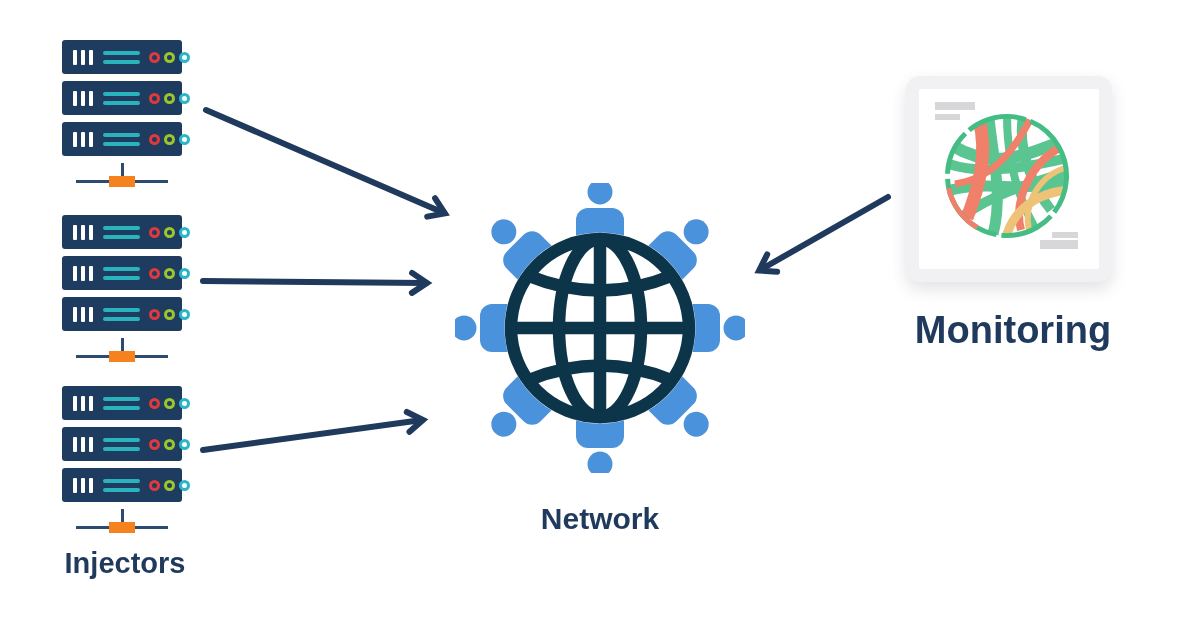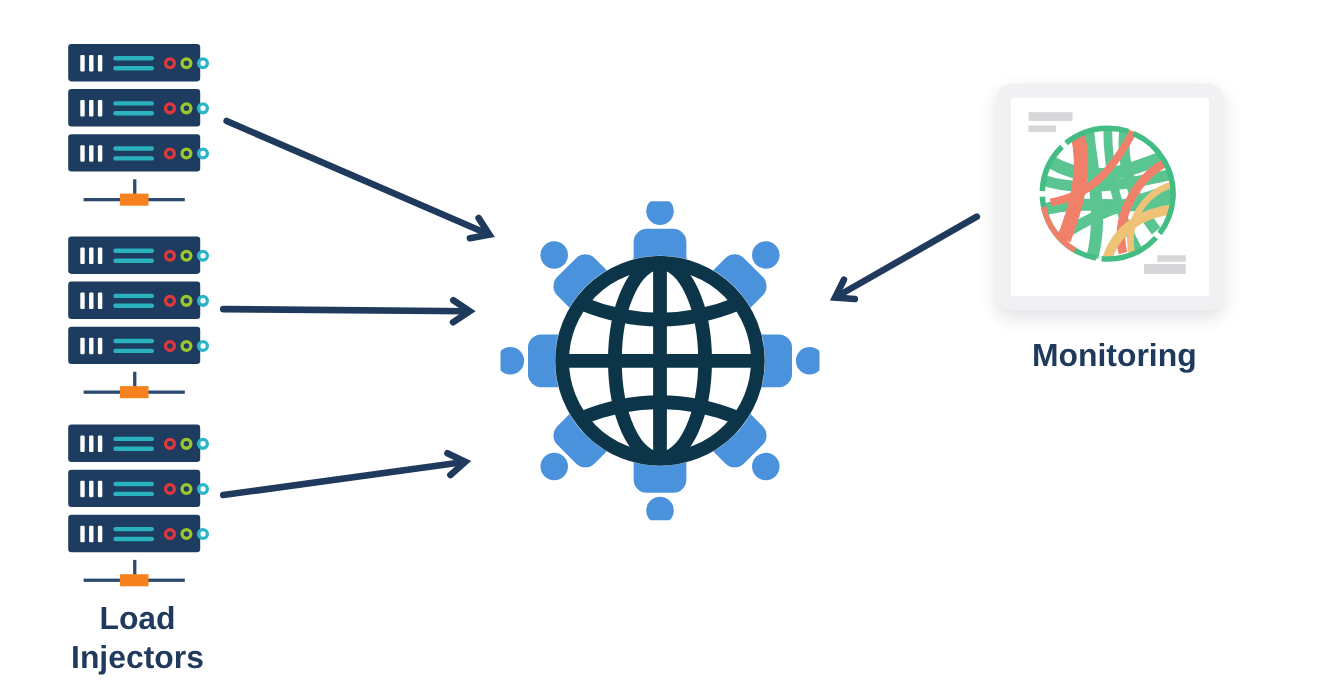--- a/index.html
+++ b/index.html
@@ -48,21 +48,21 @@
   .connector .v-line{position:absolute;left:58.5px;top:0;width:3px;height:17px;background:var(--connector-line);}
   .connector .h-line{position:absolute;left:14px;top:17px;width:92px;height:3px;background:var(--connector-line);}
   .connector .plug{position:absolute;left:47px;top:13px;width:26px;height:11px;background:var(--connector-orange);}
   
   .node-label{
     position:absolute;color:var(--navy-text);font-weight:700;
     text-align:center;line-height:1.22;letter-spacing:0px;
   }
   #label-load{left:10px;top:546px;width:230px;font-size:29px;}
   #label-network{left:457px;top:501px;width:286px;font-size:30px;}
-  #label-monitoring{left:880px;top:307px;width:266px;font-size:29px;}
+  #label-monitoring{left:880px;top:307px;width:266px;font-size:38px;}
   
   .network-svg{position:absolute;left:455px;top:183px;width:290px;height:290px;}
   .person-fill{fill:var(--person-blue);}
   .globe-mask{fill:#ffffff;}
   .globe-stroke{stroke:var(--globe);fill:none;stroke-width:12.5;}
   
   .monitor-card{
     position:absolute;left:906px;top:76px;width:206px;height:206px;
     background:var(--card-bg);border-radius:14px;
     box-shadow:0 7px 16px rgba(40,50,70,0.14);
@@ -343,20 +343,22 @@
         <path d="M 7,5 L 22,15 L 7,25" class="arrow-stroke" stroke-width="6" stroke-linecap="round" stroke-linejoin="miter"></path>
       </marker>
     </defs>
     <line class="arrow-stroke" stroke-width="6" stroke-linecap="round" marker-end="url(#ah)" x1="206" y1="110" x2="444" y2="213"></line>
     <line class="arrow-stroke" stroke-width="6" stroke-linecap="round" marker-end="url(#ah)" x1="203" y1="281" x2="426" y2="283"></line>
     <line class="arrow-stroke" stroke-width="6" stroke-linecap="round" marker-end="url(#ah)" x1="203" y1="450" x2="422" y2="420"></line>
     <line class="arrow-stroke" stroke-width="6" stroke-linecap="round" marker-end="url(#ah)" x1="888" y1="197" x2="760" y2="270"></line>
   </svg>
 
   <div class="node-label" id="label-load">
-    <div>Load</div>
     <div>Injectors</div>
+  </div>
+  <div class="node-label" id="label-network">
+    <div>Network</div>
   </div>
   <div class="node-label" id="label-monitoring">
     <div>Monitoring</div>
   </div>
 
 </div>
 
 </body></html>

